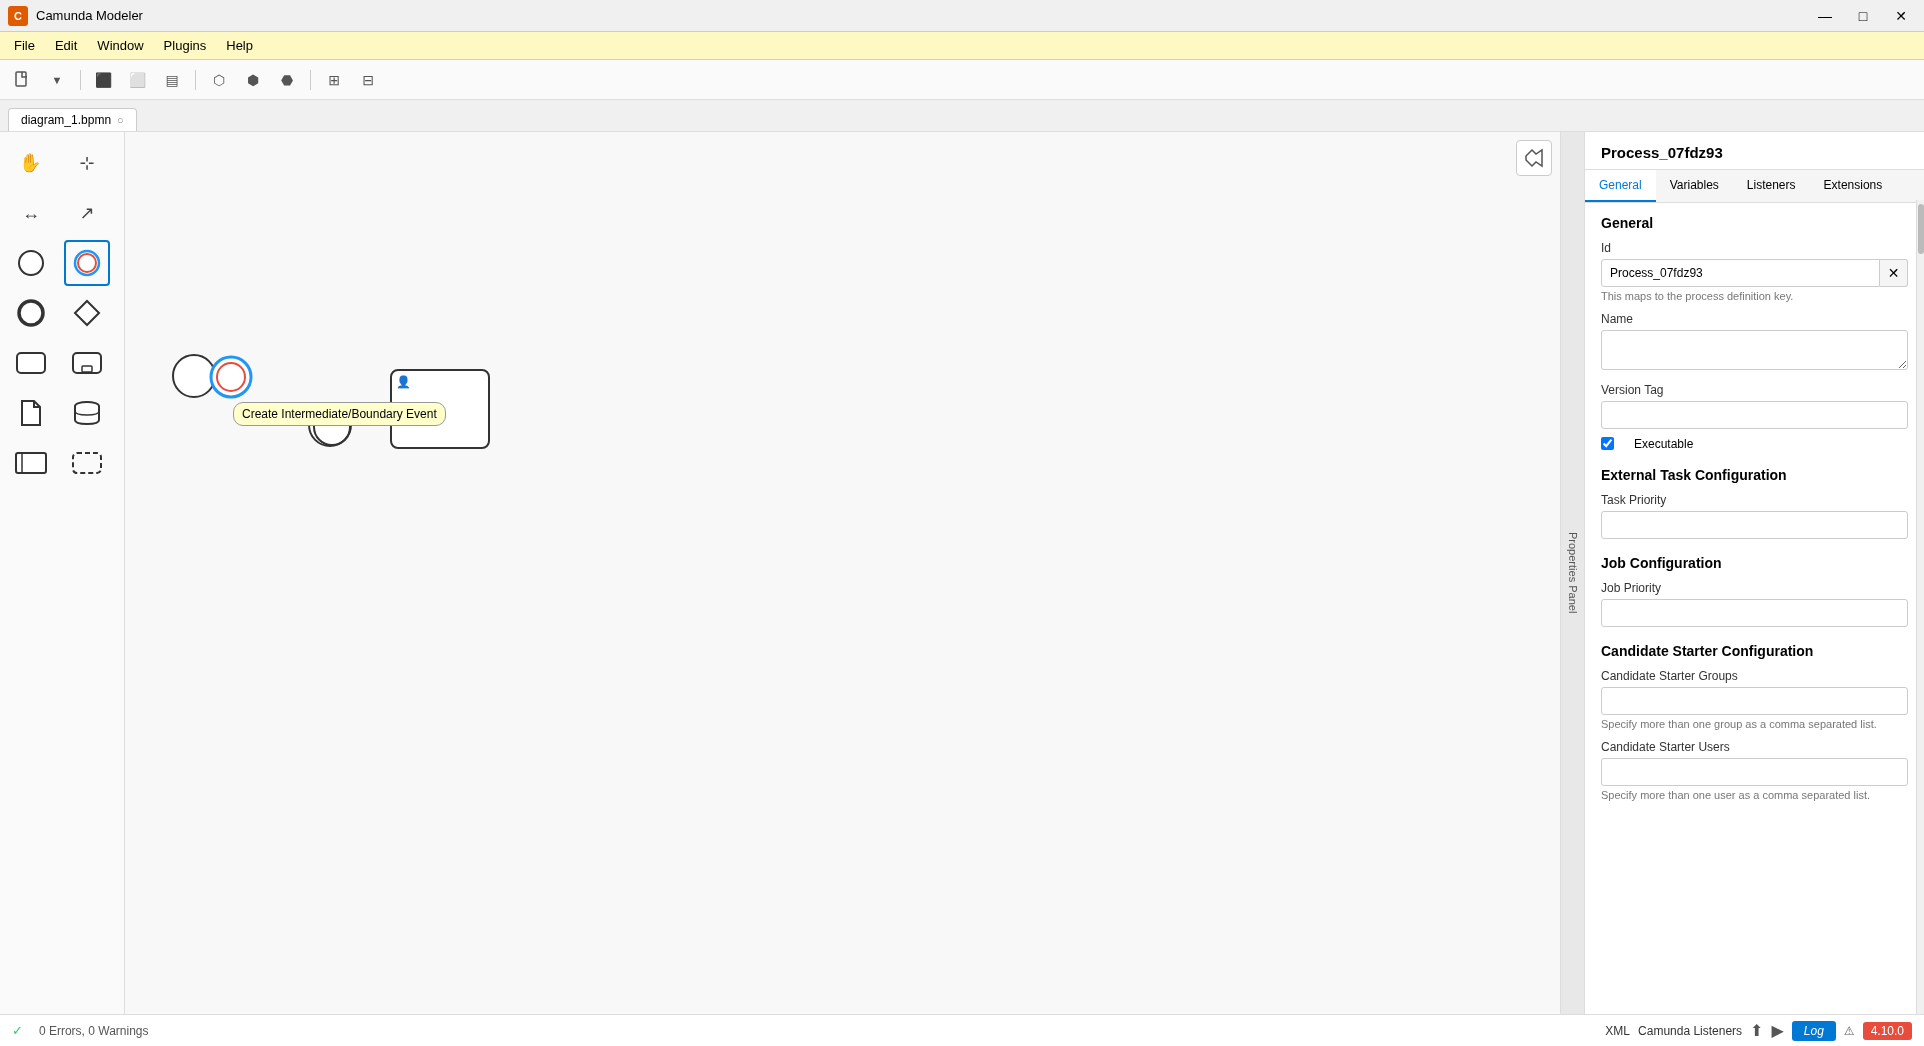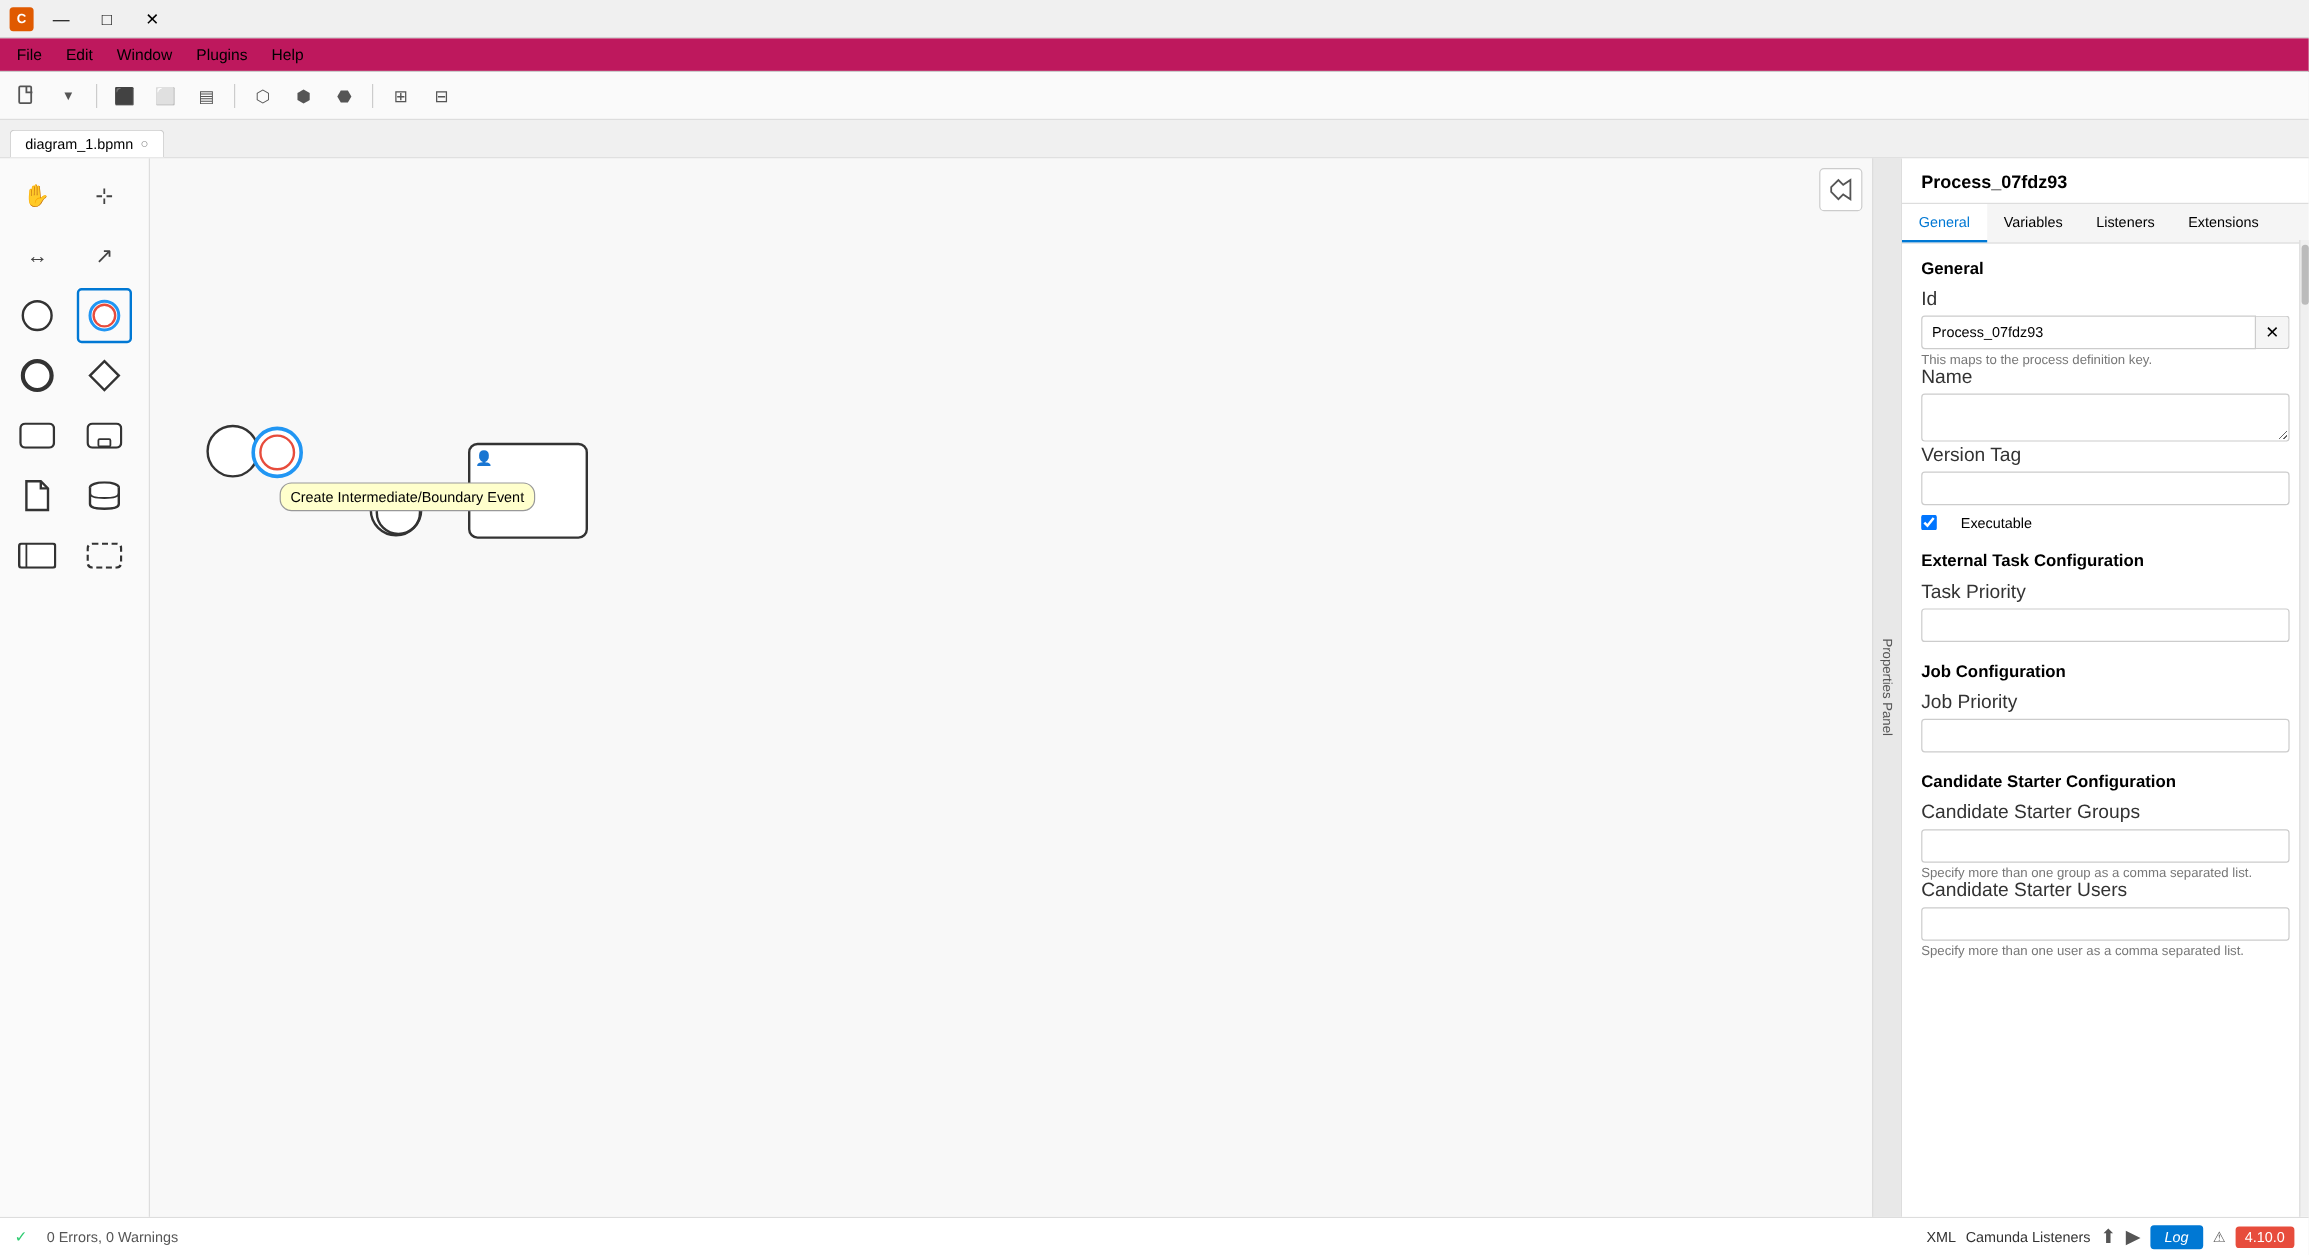--- a/index.html
+++ b/index.html
@@ -21,21 +21,21 @@
       border-radius: 3px;
       display: flex; align-items: center; justify-content: center;
       color: white; font-weight: bold; font-size: 11px;
     }
     #titlebar .title { font-size: 13px; flex: 1; }
     #titlebar .win-controls { display: flex; gap: 8px; }
     #titlebar .win-btn { width: 30px; height: 30px; display: flex; align-items: center; justify-content: center; cursor: pointer; font-size: 14px; }
 
     
     #menubar {
-      background: #be185d;
+      background: #fef9c3;
       height: 28px;
       display: flex;
       align-items: center;
       padding: 0 4px;
       border-bottom: 1px solid #ccc;
     }
     #menubar .menu-item {
       padding: 4px 10px;
       cursor: pointer;
       font-size: 13px;
@@ -184,23 +184,24 @@
 
     .section-title {
       font-size: 14px;
       font-weight: bold;
       margin-bottom: 10px;
       margin-top: 16px;
     }
     .section-title:first-child { margin-top: 0; }
 
     .field-label {
-      font-size: 16px;
+      font-size: 12px;
       color: #333;
       margin-bottom: 4px;
+      margin-top: 10px;
     }
     .field-label:first-of-type { margin-top: 0; }
 
     .field-input {
       width: 100%;
       border: 1px solid #ccc;
       border-radius: 3px;
       padding: 4px 8px;
       font-size: 12px;
       height: 28px;
@@ -363,20 +364,21 @@
       cursor: pointer; font-size: 18px; color: #555;
     }
   </style>
 </head>
 <body>
 
 <div id="titlebar">
   <div class="app-icon">
     <span>C</span>
   </div>
+  <span class="title">Camunda Modeler</span>
   <div class="win-controls">
     <div class="win-btn">—</div>
     <div class="win-btn">□</div>
     <div class="win-btn close">✕</div>
   </div>
 </div>
 
 <div id="menubar">
   <div class="menu-item">File</div>
   <div class="menu-item">Edit</div>

